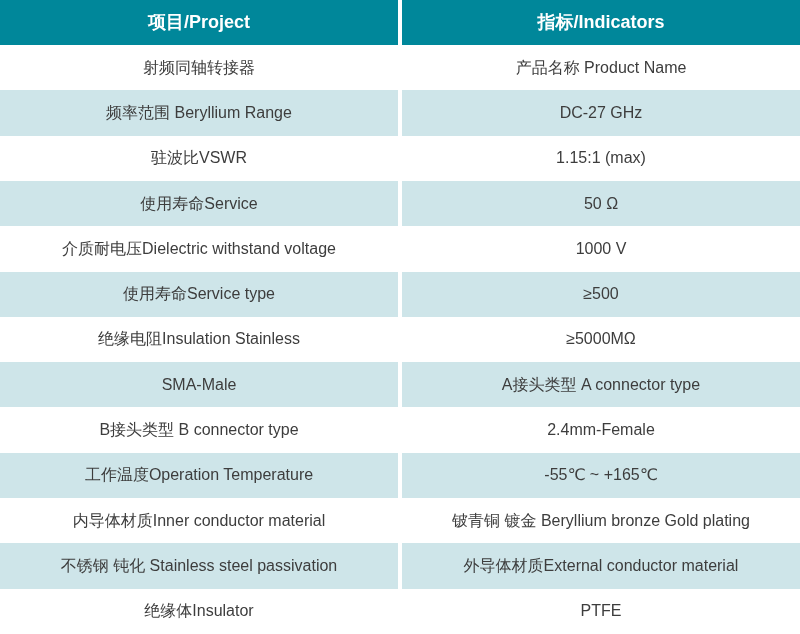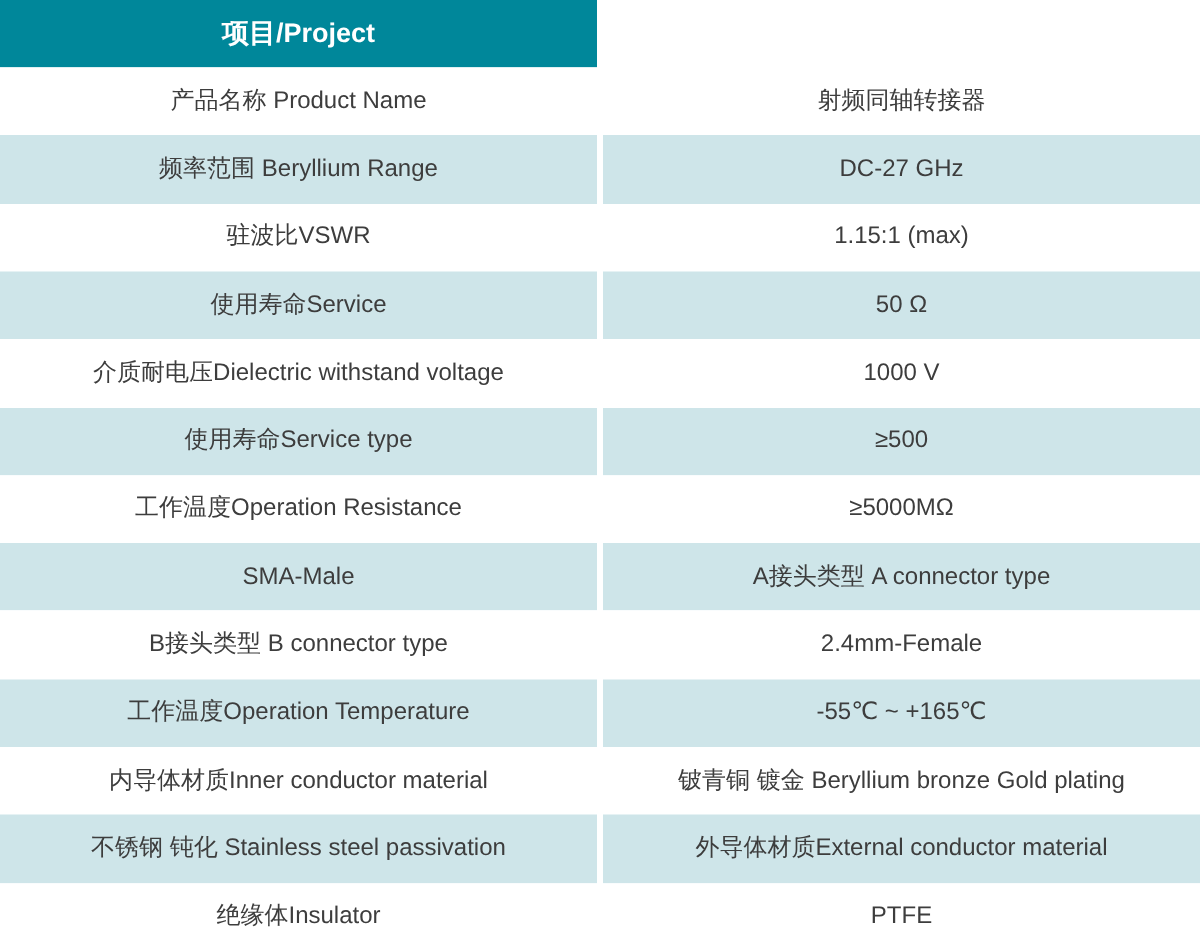--- a/index.html
+++ b/index.html
@@ -39,25 +39,26 @@
   .spec-table > .row:nth-child(2n+3) .cell {
     background: var(--row-alt-bg, #cee5e9);
   }
 </style>
 </head>
 <body>
 
 <div class="spec-table">
   <div class="row header">
     <div class="cell">项目/Project</div>
+    <div class="cell">指标/Indicators</div>
   </div>
 
   <div class="row">
+    <div class="cell">射频同轴转接器</div>
     <div class="cell">产品名称 Product Name</div>
-    <div class="cell">射频同轴转接器</div>
   </div>
   <div class="row">
     <div class="cell">频率范围 Beryllium Range</div>
     <div class="cell">DC-27 GHz</div>
   </div>
   <div class="row">
     <div class="cell">驻波比VSWR</div>
     <div class="cell">1.15:1 (max)</div>
   </div>
   <div class="row">
@@ -66,21 +67,21 @@
   </div>
   <div class="row">
     <div class="cell">介质耐电压Dielectric withstand voltage</div>
     <div class="cell">1000 V</div>
   </div>
   <div class="row">
     <div class="cell">使用寿命Service type</div>
     <div class="cell">≥500</div>
   </div>
   <div class="row">
-    <div class="cell">工作温度Operation Resistance</div>
+    <div class="cell">绝缘电阻Insulation Stainless</div>
     <div class="cell">≥5000MΩ</div>
   </div>
   <div class="row">
     <div class="cell">SMA-Male</div>
     <div class="cell">A接头类型 A connector type</div>
   </div>
   <div class="row">
     <div class="cell">B接头类型 B connector type</div>
     <div class="cell">2.4mm-Female</div>
   </div>

